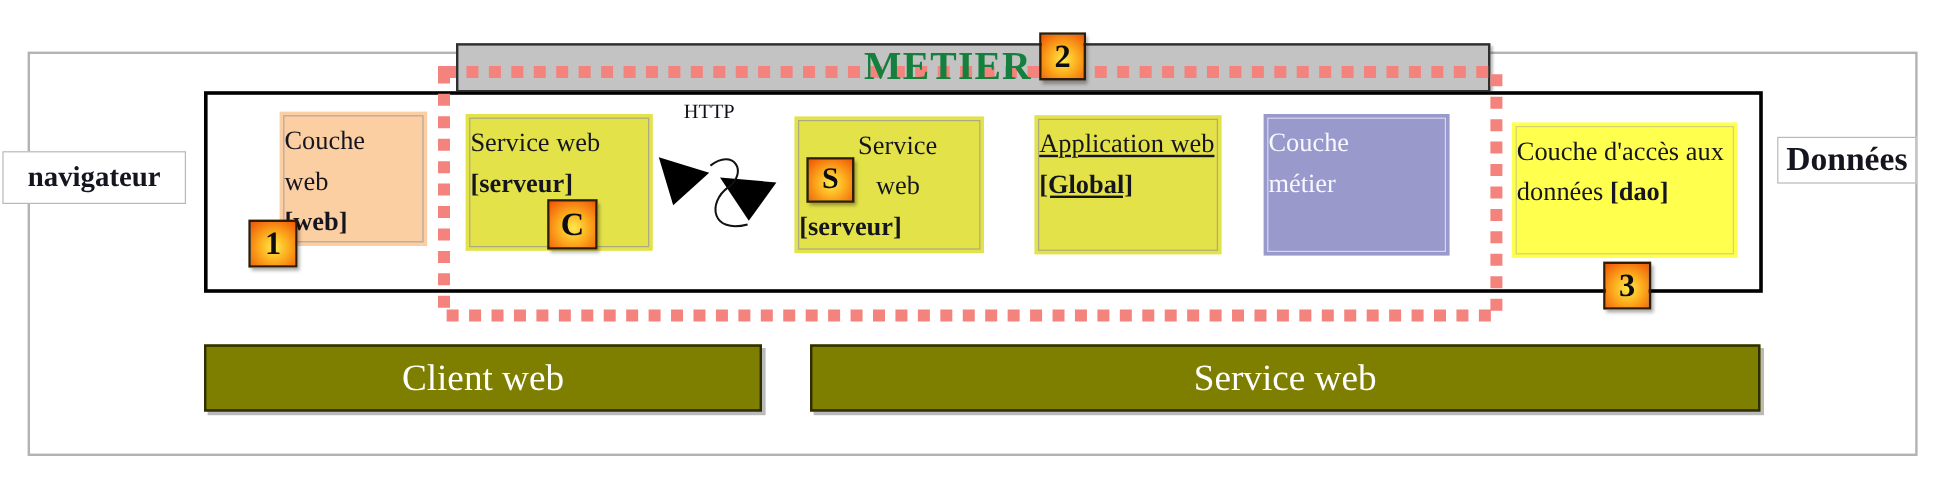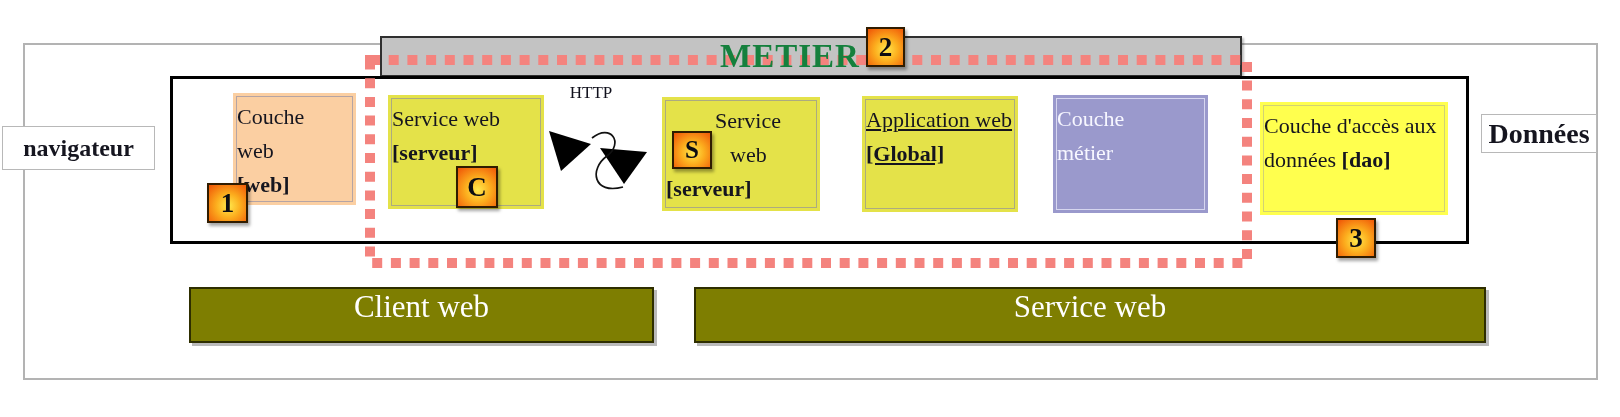--- a/index.html
+++ b/index.html
@@ -51,21 +51,21 @@
   .badge-2{left:866px;top:27px;width:39px;height:40px;}
   .badge-3{left:1336px;top:218px;width:40px;height:40px;}
   .badge-c{left:456px;top:166px;width:42px;height:42px;}
   .badge-s{left:672px;top:131px;width:40px;height:38px;font-size:25px;}
   
   .http-label{position:absolute;left:545px;top:79px;width:92px;height:28px;
     display:flex;align-items:center;justify-content:center;font-size:17px;z-index:2;color:#10101c;}
   
   .bottom-bar{position:absolute;top:287px;height:52px;background:var(--olive);
     border:2px solid #2e2e00;box-shadow:3px 3px 0 rgba(130,130,130,.55);
-    display:flex;justify-content:center;color:#fff;font-size:31px;z-index:2;margin-left:19px;}
+    display:flex;align-items:center;justify-content:center;color:#fff;font-size:31px;z-index:2;}
   .bar-client{left:170px;width:461px;}
   .bar-service{left:675px;width:788px;}
   
   .overlay{position:absolute;left:0;top:0;width:1620px;height:417px;z-index:3;pointer-events:none;}
 </style>
 </head>
 <body>
 
 <div class="canvas">
 

